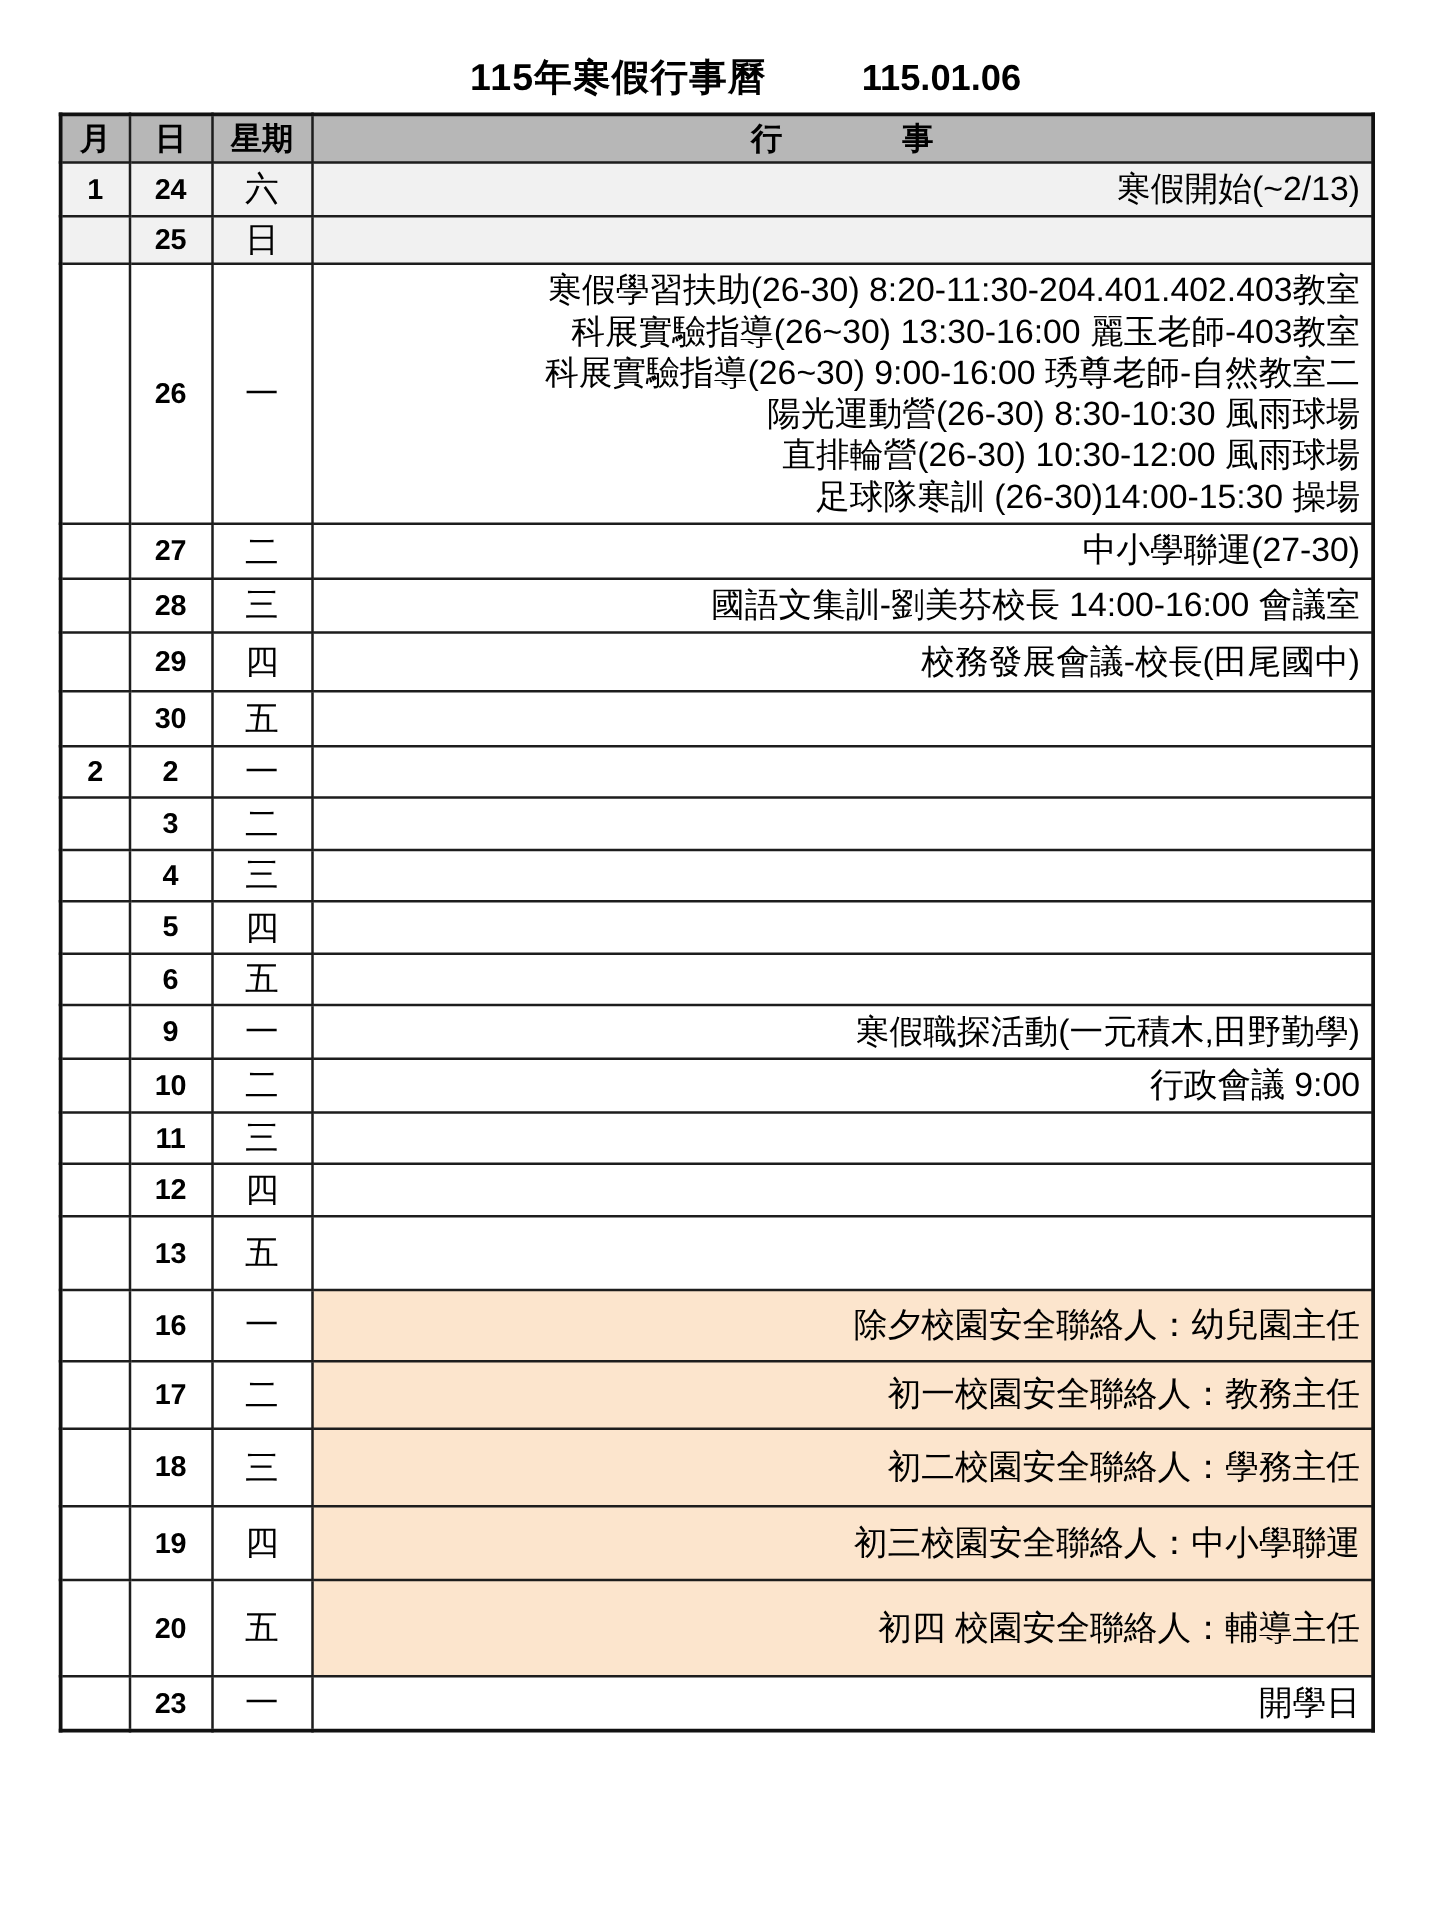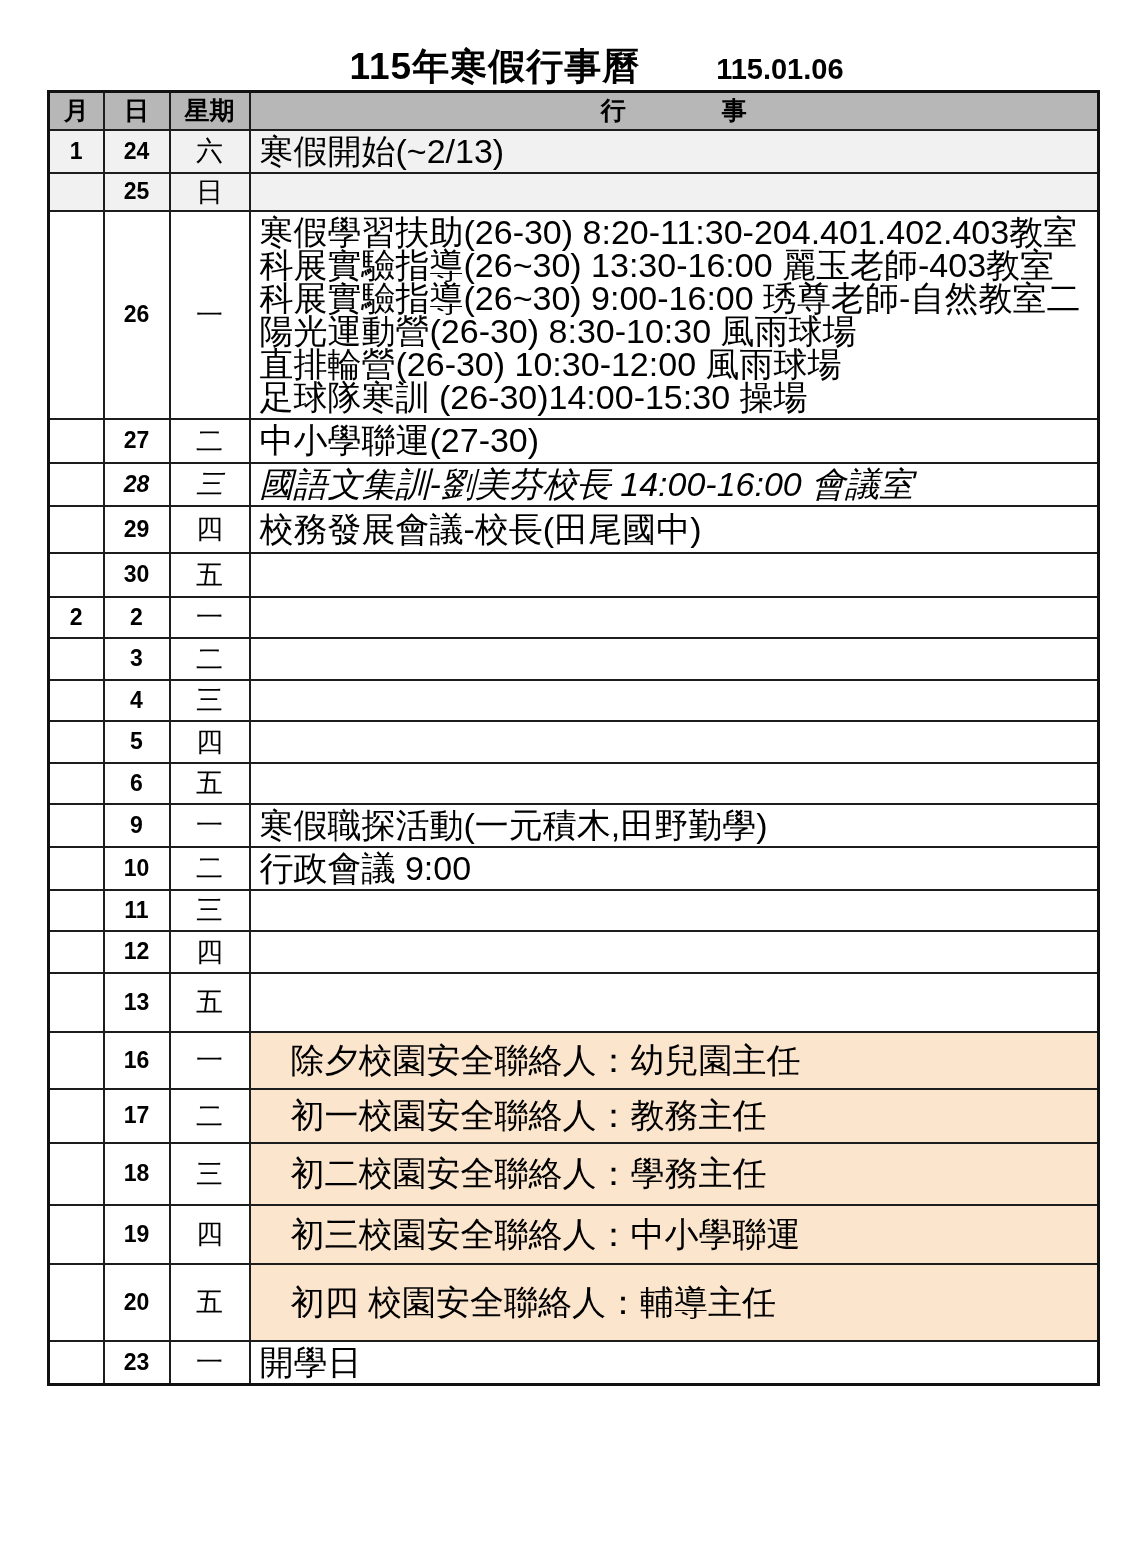--- a/index.html
+++ b/index.html
@@ -9,35 +9,35 @@
     --border-col:#1d1d1d;
   }
   *{margin:0;padding:0;box-sizing:border-box;}
   html,body{width:1145px;height:1544px;background:#ffffff;overflow:hidden;
     font-family:"Liberation Sans",sans-serif;color:#000;}
   .page{position:relative;width:1145px;height:1544px;background:#fff;}
 
   .page-header{position:absolute;top:42px;left:0;width:100%;
     display:flex;justify-content:center;align-items:baseline;gap:76px;
     transform:translateX(14px);}
-  .page-title{font-size:37px;font-weight:bold;letter-spacing:1px;margin-left:20px;}
+  .page-title{font-size:30px;font-weight:bold;letter-spacing:1px;margin-left:20px;}
   .page-date{font-size:29px;font-weight:bold;}
 
   table.calendar{position:absolute;left:47px;top:90px;width:1053px;
     border-collapse:collapse;table-layout:fixed;
     border:3px solid #111;}
   th,td{border:2px solid var(--border-col);vertical-align:middle;}
 
   th{background:var(--header-bg);font-weight:bold;font-size:25px;height:38px;
     text-align:center;}
   th.header-event .spread{letter-spacing:96px;margin-right:-96px;}
 
   td.month-cell,td.day-cell{font-weight:bold;font-size:23px;text-align:center;}
   td.weekday-cell{font-size:27px;text-align:center;}
-  td.event-cell{font-size:34px;text-align:left;padding:4px 9px;}
+  td.event-cell{font-size:27px;text-align:right;padding:4px 9px;}
   .event-line{line-height:33px;white-space:nowrap;}
 
   tr.row-gray td{background:var(--gray-row);}
   tr.row-orange td.event-cell{background:var(--orange-cell);padding-left:40px;}
 </style>
 </head>
 <body>
 
 <div class="page">
 
@@ -92,21 +92,21 @@
           </td>
         </tr>
         <tr style="height: 44px;">
           <td class="month-cell"></td>
           <td class="day-cell">27</td>
           <td class="weekday-cell">二</td>
           <td class="event-cell">
             <div class="event-line">中小學聯運(27-30)</div>
           </td>
         </tr>
-        <tr style="height: 37px; font-style: italic;">
+        <tr style="height: 37px;">
           <td class="month-cell"></td>
           <td class="day-cell">28</td>
           <td class="weekday-cell">三</td>
           <td class="event-cell">
             <div class="event-line">國語文集訓-劉美芬校長 14:00-16:00 會議室</div>
           </td>
         </tr>
         <tr style="height: 47px;">
           <td class="month-cell"></td>
           <td class="day-cell">29</td>

